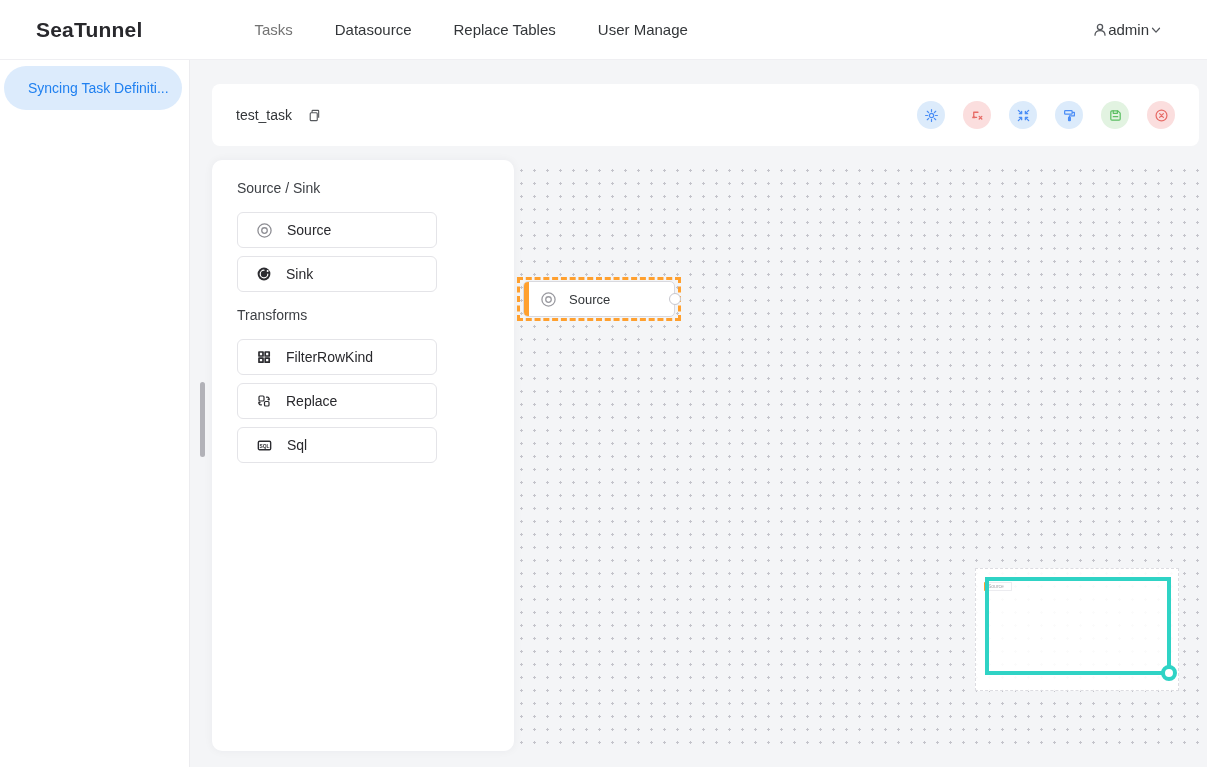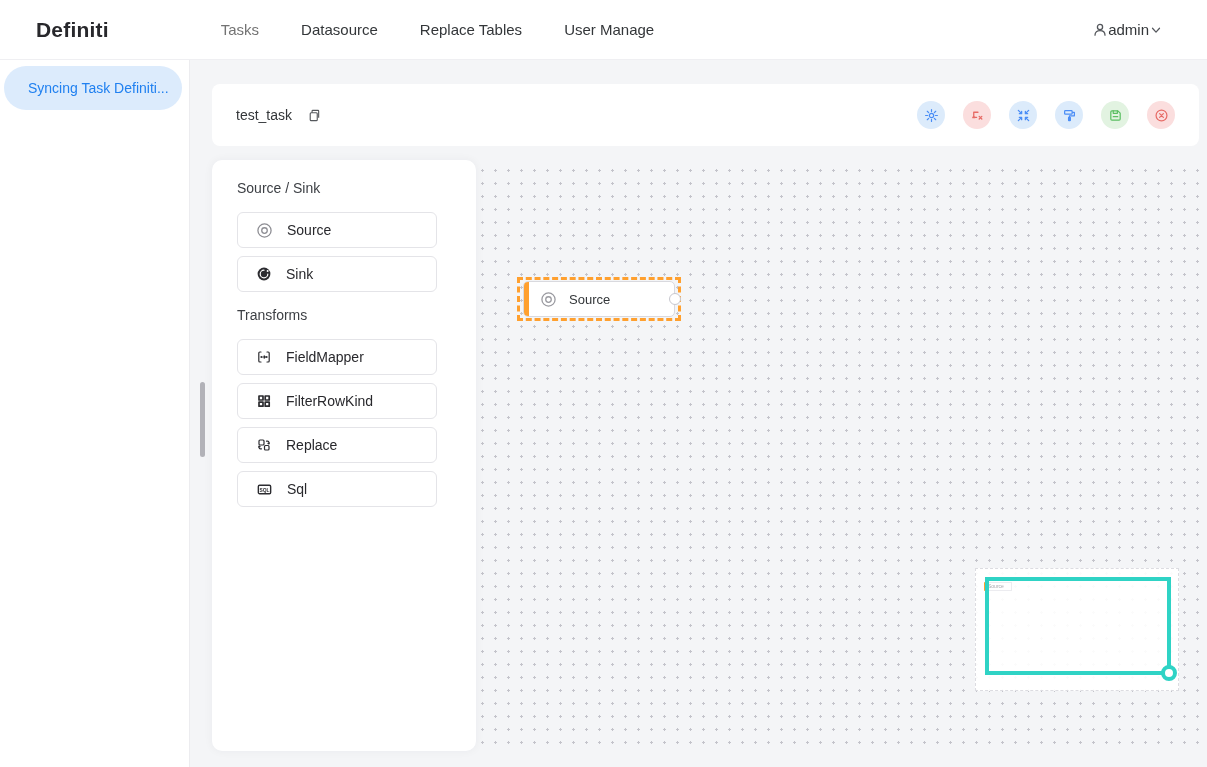--- a/index.html
+++ b/index.html
@@ -143,21 +143,21 @@
     background-color: #f4f5f7;
     background-image: radial-gradient(circle, #c4c4cb 1.1px, transparent 1.3px);
     background-size: 13px 13px;
     background-position: 4px 4px;
   }
 
   
   .palette {
     position: absolute;
     left: 0; top: 0; bottom: 0;
-    width: 264px;
+    width: 302px;
     background: #ffffff;
     border-radius: 10px;
     box-shadow: 0 0 10px rgba(40,40,60,0.05);
     padding: 20px 25px 0 25px;
   }
   .palette-title {
     font-size: 14px;
     color: #3c3f44;
     height: 16px;
     line-height: 16px;
@@ -258,21 +258,21 @@
     line-height: 7px;
     padding-left: 2px;
     color: #a8a8ae;
     overflow: hidden;
   }
 </style>
 </head>
 <body>
 
 <header class="navbar">
-  <div class="brand">Definiti</div>
+  <div class="brand">SeaTunnel</div>
   <nav class="nav-items">
     <a class="nav-item active">Tasks</a>
     <a class="nav-item">Datasource</a>
     <a class="nav-item">Replace Tables</a>
     <a class="nav-item">User Manage</a>
   </nav>
   <div class="user-menu">
     <span class="icon-gray">
       <svg width="16" height="16" viewBox="0 0 16 16" fill="none" stroke="currentColor" stroke-width="1.3" stroke-linecap="round">
         <circle cx="8" cy="5" r="2.6"></circle>
@@ -385,32 +385,20 @@
               <path d="M8 4.2a3.8 3.8 0 1 0 3.8 3.8" fill="none" stroke="#ffffff" stroke-width="1.2" stroke-linecap="round"></path>
               <circle cx="11.6" cy="4.9" r="1" fill="#ffffff"></circle>
             </svg>
           </span>
           <span class="pal-label">Sink</span>
         </div>
 
         <div class="palette-title second">Transforms</div>
 
 
-        <div class="pal-btn">
-          <span class="pal-icon">
-            <svg width="16" height="16" viewBox="0 0 16 16" fill="none" stroke="currentColor" stroke-width="1.2" stroke-linecap="round" stroke-linejoin="round">
-              <path d="M5 3H3.8a1 1 0 0 0-1 1v8a1 1 0 0 0 1 1H5"></path>
-              <path d="M11 3h1.2a1 1 0 0 1 1 1v8a1 1 0 0 1-1 1H11"></path>
-              <circle cx="5.3" cy="8" r="0.9" fill="currentColor" stroke="none"></circle>
-              <circle cx="10.7" cy="8" r="0.9" fill="currentColor" stroke="none"></circle>
-              <path d="M6.6 8h2.4M8.2 6.9L9.3 8l-1.1 1.1"></path>
-            </svg>
-          </span>
-          <span class="pal-label">FieldMapper</span>
-        </div>
 
         <div class="pal-btn">
           <span class="pal-icon">
             <svg width="16" height="16" viewBox="0 0 16 16" fill="none" stroke="currentColor" stroke-width="1.7" stroke-linejoin="round">
               <rect x="3" y="3" width="4" height="4"></rect>
               <rect x="9.2" y="3" width="4" height="4"></rect>
               <rect x="3" y="9.2" width="4" height="4"></rect>
               <rect x="9.2" y="9.2" width="4" height="4"></rect>
             </svg>
           </span>

